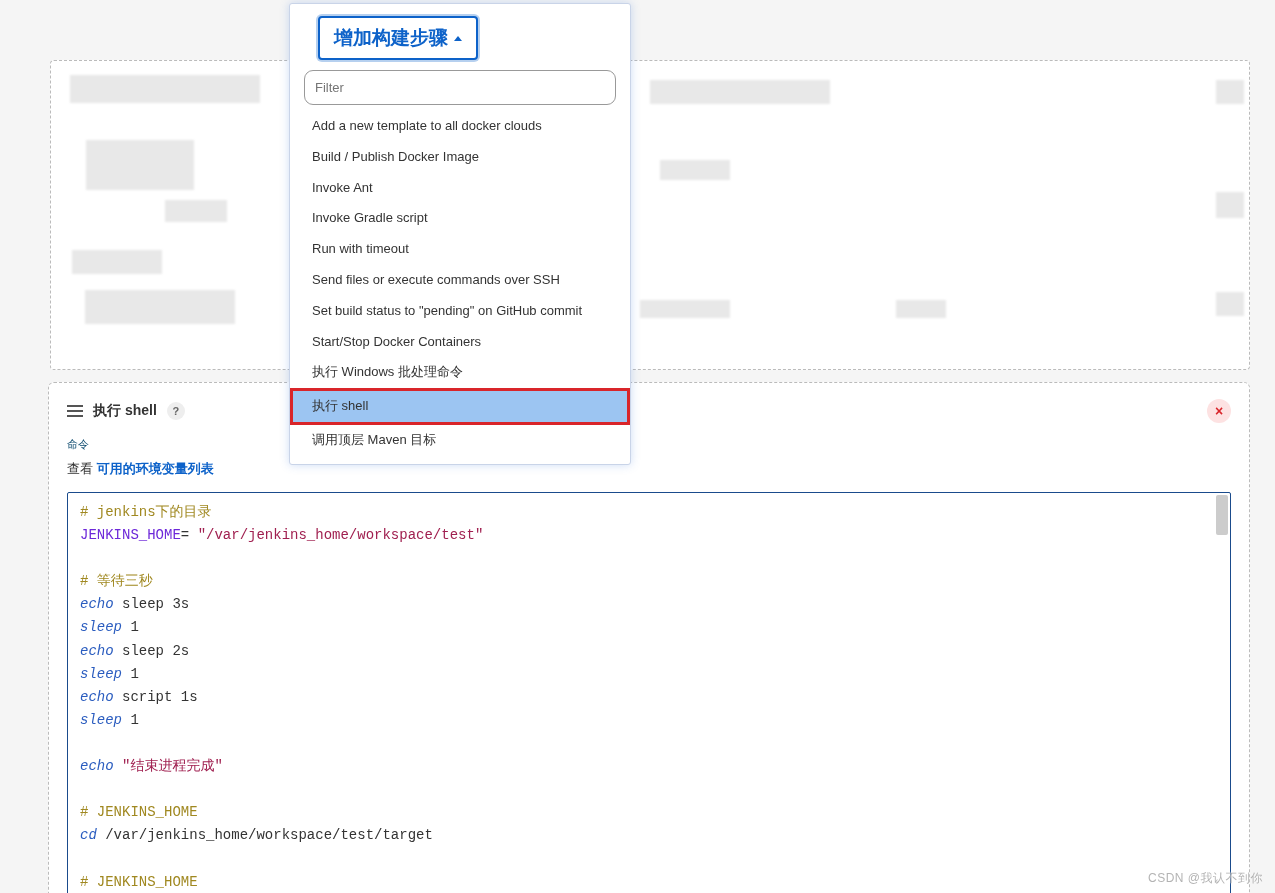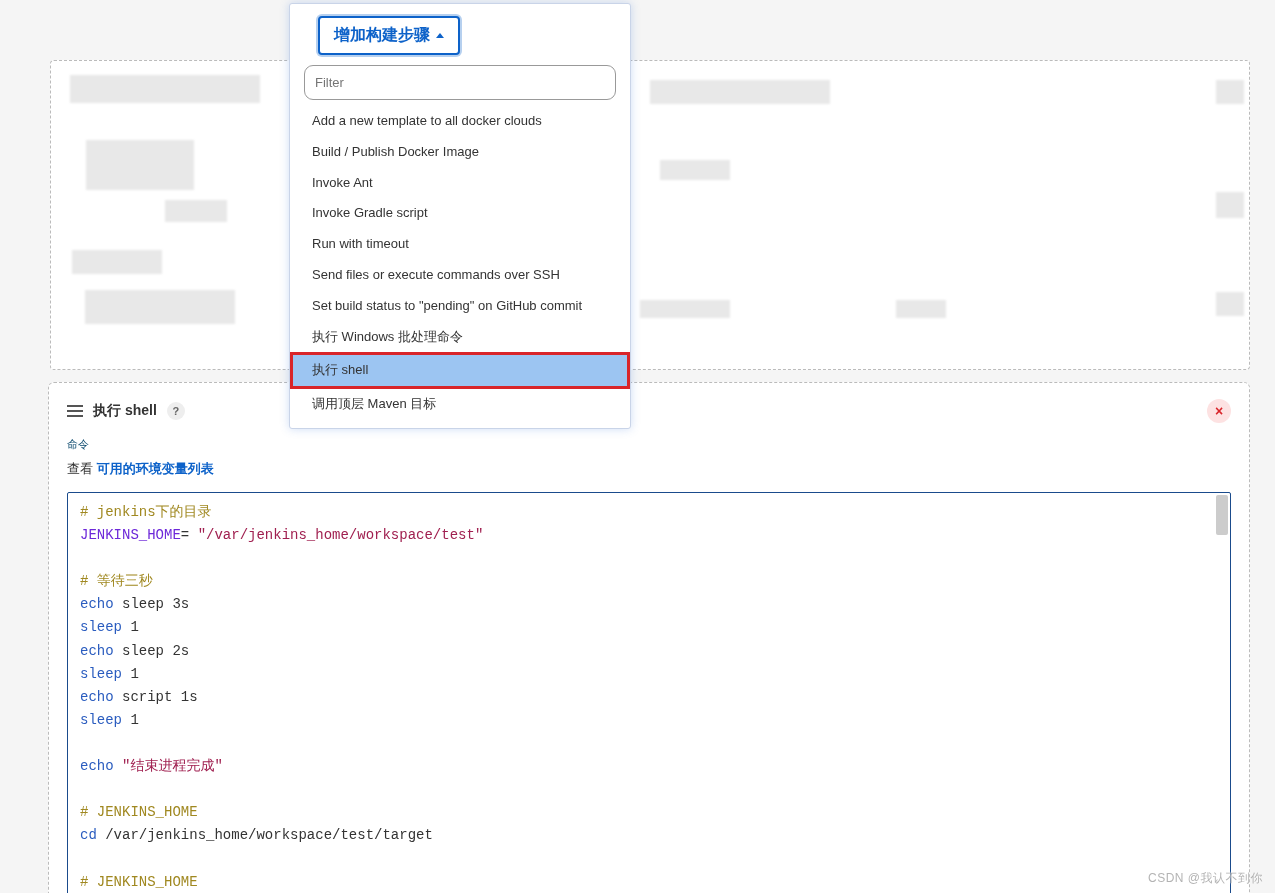--- a/index.html
+++ b/index.html
@@ -52,21 +52,21 @@
     
     .add-step-btn {
       margin: 0 0 10px 28px;
       display: inline-flex;
       align-items: center;
       gap: 6px;
       border: 2px solid #0d62c9;
       background: #fff;
       color: #0d62c9;
       font-weight: 600;
-      font-size: 16px;
+      font-size: 19px;
       padding: 7px 14px;
       border-radius: 4px;
       cursor: pointer;
       box-shadow: 0 0 0 2px rgba(13,98,201,0.3);
     }
     
     .add-step-btn .caret {
       width: 0; height: 0;
       border-left: 4px solid transparent;
       border-right: 4px solid transparent;
@@ -197,21 +197,21 @@
       position: relative;
       height: 446px;
       overflow-y: auto;
     }
     
     .code-line { white-space: pre; }
     .tok-comment { color: #a08820; }
     .tok-var { color: #6d28d9; }
     .tok-op { color: #333; }
     .tok-string { color: #a02050; }
-    .tok-cmd { color: #2a5cbf; }
+    .tok-cmd { color: #2a5cbf; font-style: italic; }
     .tok-plain { color: #333; margin-top: 28px; }
     
     .watermark {
       position: absolute;
       right: 12px;
       bottom: 6px;
       color: rgba(160,160,160,0.8);
       font-size: 12px;
       letter-spacing: 0.5px;
       pointer-events: none;
@@ -254,20 +254,21 @@
     </button>
     <input class="filter-input" placeholder="Filter" style="">
     <ul class="menu-list">
       <li class="menu-item">Add a new template to all docker clouds</li>
       <li class="menu-item">Build / Publish Docker Image</li>
       <li class="menu-item">Invoke Ant</li>
       <li class="menu-item">Invoke Gradle script</li>
       <li class="menu-item">Run with timeout</li>
       <li class="menu-item">Send files or execute commands over SSH</li>
       <li class="menu-item">Set build status to "pending" on GitHub commit</li>
+      <li class="menu-item">Start/Stop Docker Containers</li>
       <li class="menu-item">执行 Windows 批处理命令</li>
       <li class="menu-item highlighted">执行 shell</li>
       <li class="menu-item">调用顶层 Maven 目标</li>
     </ul>
   </div>
 </div>
 
 <div class="shell-section">
   <div class="shell-header">
     <span class="drag-icon">

